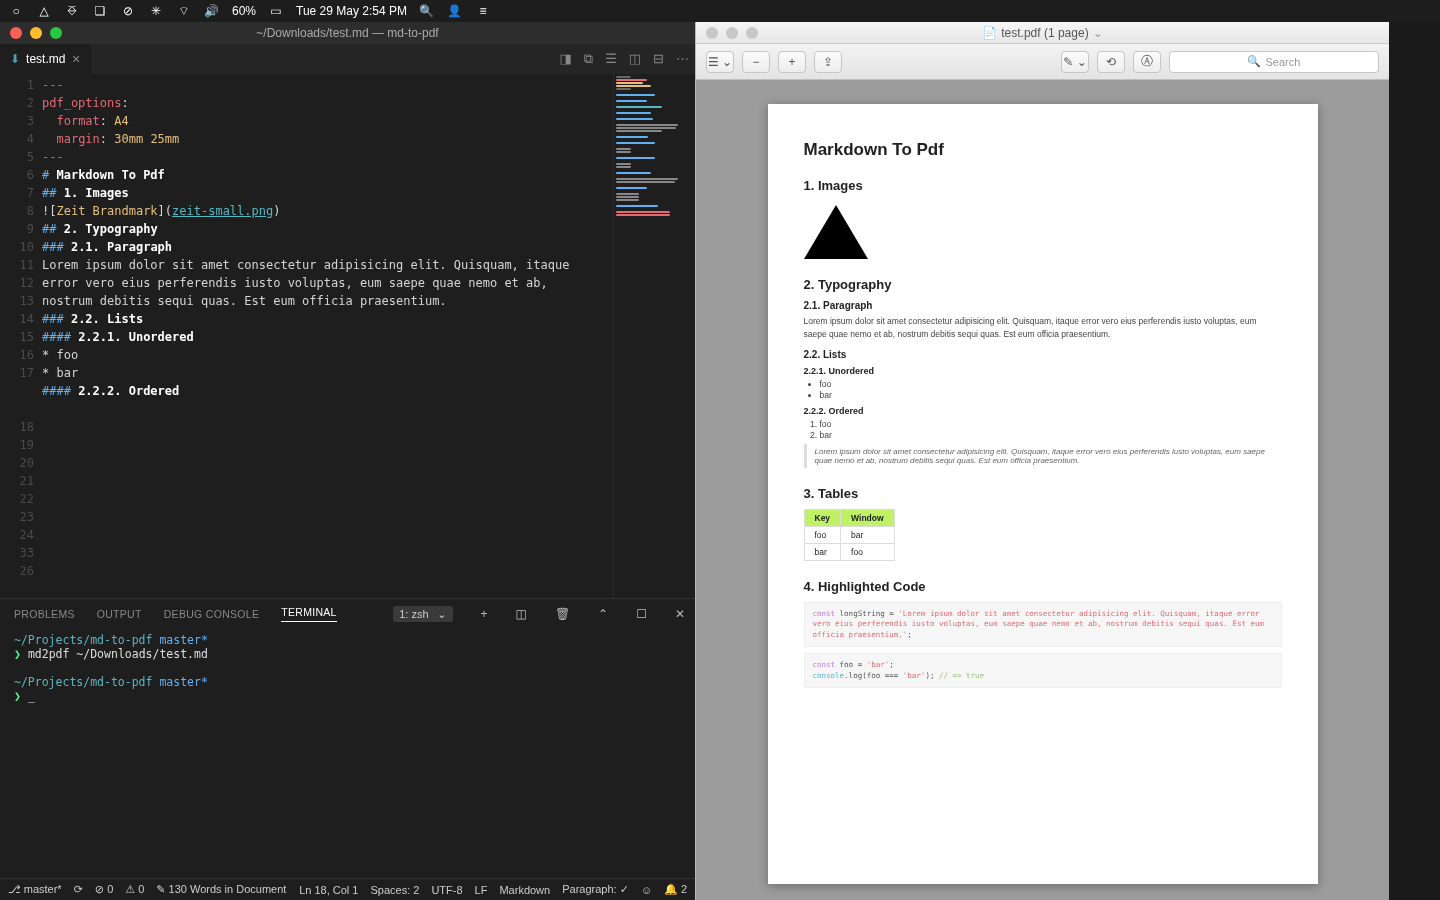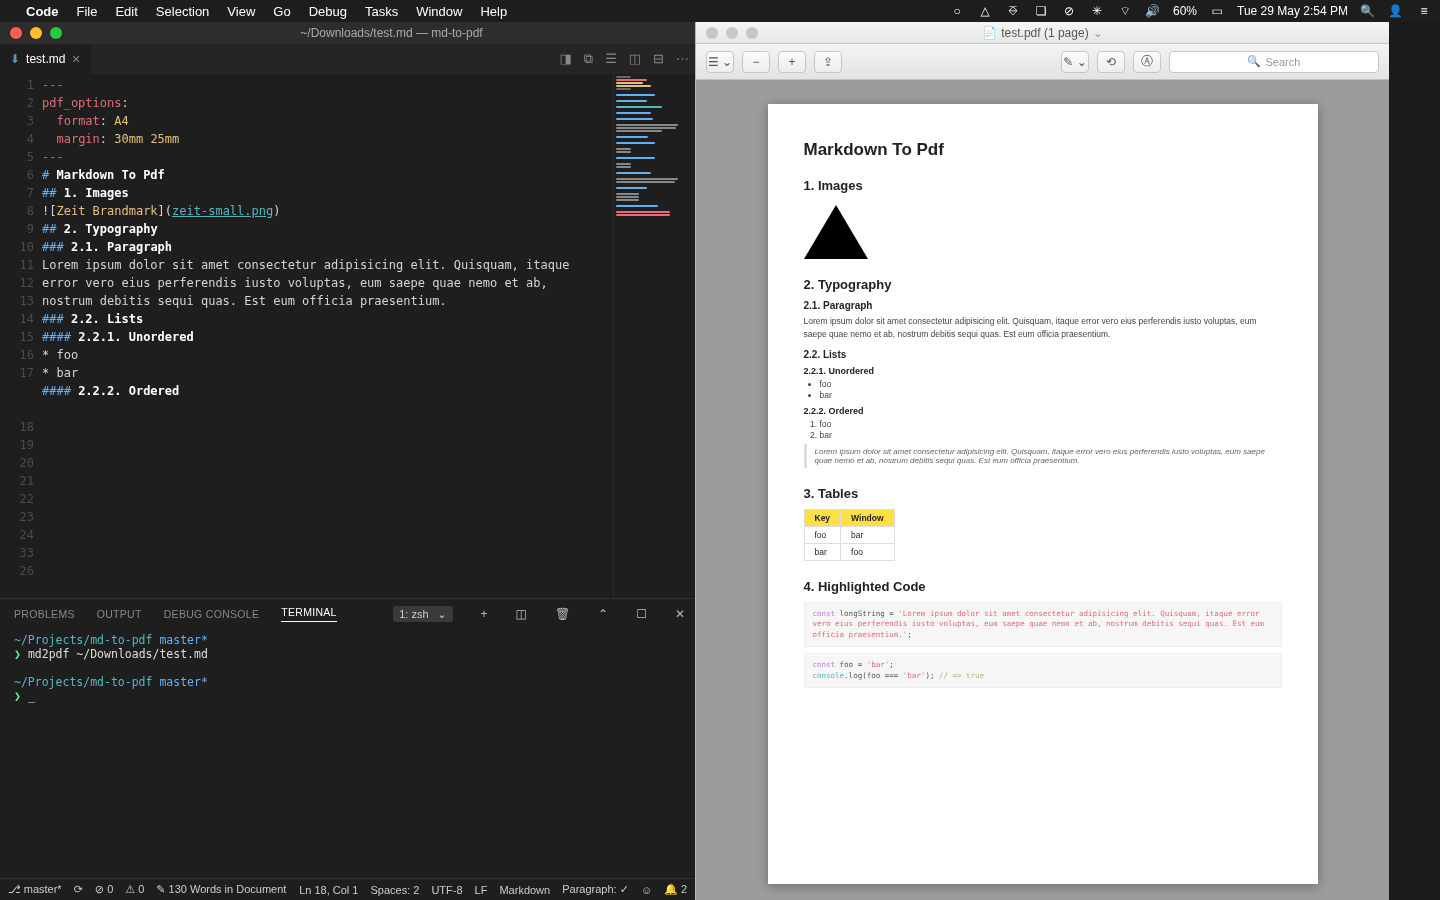--- a/index.html
+++ b/index.html
@@ -54,21 +54,21 @@
   align-items: center;
   position: relative;
   color: #aaa;
   font-size: 12px;
 }
 .traffic-lights { display: flex; gap: 8px; padding-left: 10px; }
 .traffic-light { width: 12px; height: 12px; border-radius: 50%; }
 .tl-red { background: #ff5f56; }
 .tl-yellow { background: #ffbd2e; }
 .tl-green { background: #27c93f; }
-.vscode-title-text { position: absolute; left: 50%; transform: translateX(-50%); margin-left: 44px; }
+.vscode-title-text { position: absolute; left: 50%; transform: translateX(-50%); }
 
 .vscode-tabs {
   height: 30px;
   background: #252526;
   display: flex;
   align-items: center;
   position: relative;
 }
 .vscode-tab {
   height: 30px;
@@ -293,21 +293,21 @@
 .page h1 { font-size: 17px; font-weight: 700; margin-bottom: 12px; }
 .page h2 { font-size: 13px; font-weight: 700; margin-top: 18px; margin-bottom: 8px; }
 .page h3 { font-size: 10px; font-weight: 700; margin-top: 8px; margin-bottom: 4px; }
 .page h4 { font-size: 9px; font-weight: 700; margin-top: 6px; margin-bottom: 3px; }
 .page p { font-size: 8.5px; line-height: 1.5; color: #444; margin: 4px 0; }
 .page ul, .page ol { margin-left: 16px; font-size: 8.5px; color: #444; }
 .page li { margin: 1px 0; }
 .page .bq { border-left: 3px solid #ddd; padding: 3px 8px; font-style: italic; color: #666; font-size: 8px; margin: 4px 0; }
 .page table { border-collapse: collapse; font-size: 8.5px; margin-top: 4px; }
 .page th, .page td { border: 1px solid #ddd; padding: 3px 10px; }
-.page th { background: #fde047; font-weight: 600; }
+.page th { background: #bef264; font-weight: 600; }
 .page pre {
   background: #f6f6f6;
   border: 1px solid #eee;
   padding: 6px 8px;
   font-family: Menlo, monospace;
   font-size: 7.5px;
   margin: 6px 0;
   color: #555;
   white-space: pre-wrap;
   line-height: 1.4;
@@ -321,33 +321,20 @@
   border-left: 32px solid transparent;
   border-right: 32px solid transparent;
   border-bottom: 54px solid #000;
   margin: 12px 0 4px 0;
 }
 </style>
 </head>
 <body>
 
 <div class="menubar">
-  <div class="menubar-left">
-    <span class="apple"></span>
-    <span class="appname">Code</span>
-    <span>File</span>
-    <span>Edit</span>
-    <span>Selection</span>
-    <span>View</span>
-    <span>Go</span>
-    <span>Debug</span>
-    <span>Tasks</span>
-    <span>Window</span>
-    <span>Help</span>
-  </div>
   <div class="menubar-right">
     <span class="icon">○</span>
     <span class="icon">△</span>
     <span class="icon">⎑</span>
     <span class="icon">❏</span>
     <span class="icon">⊘</span>
     <span class="icon">✳</span>
     <span class="icon">⌔</span>
     <span class="icon">🔊</span>
     <span>60%</span>

